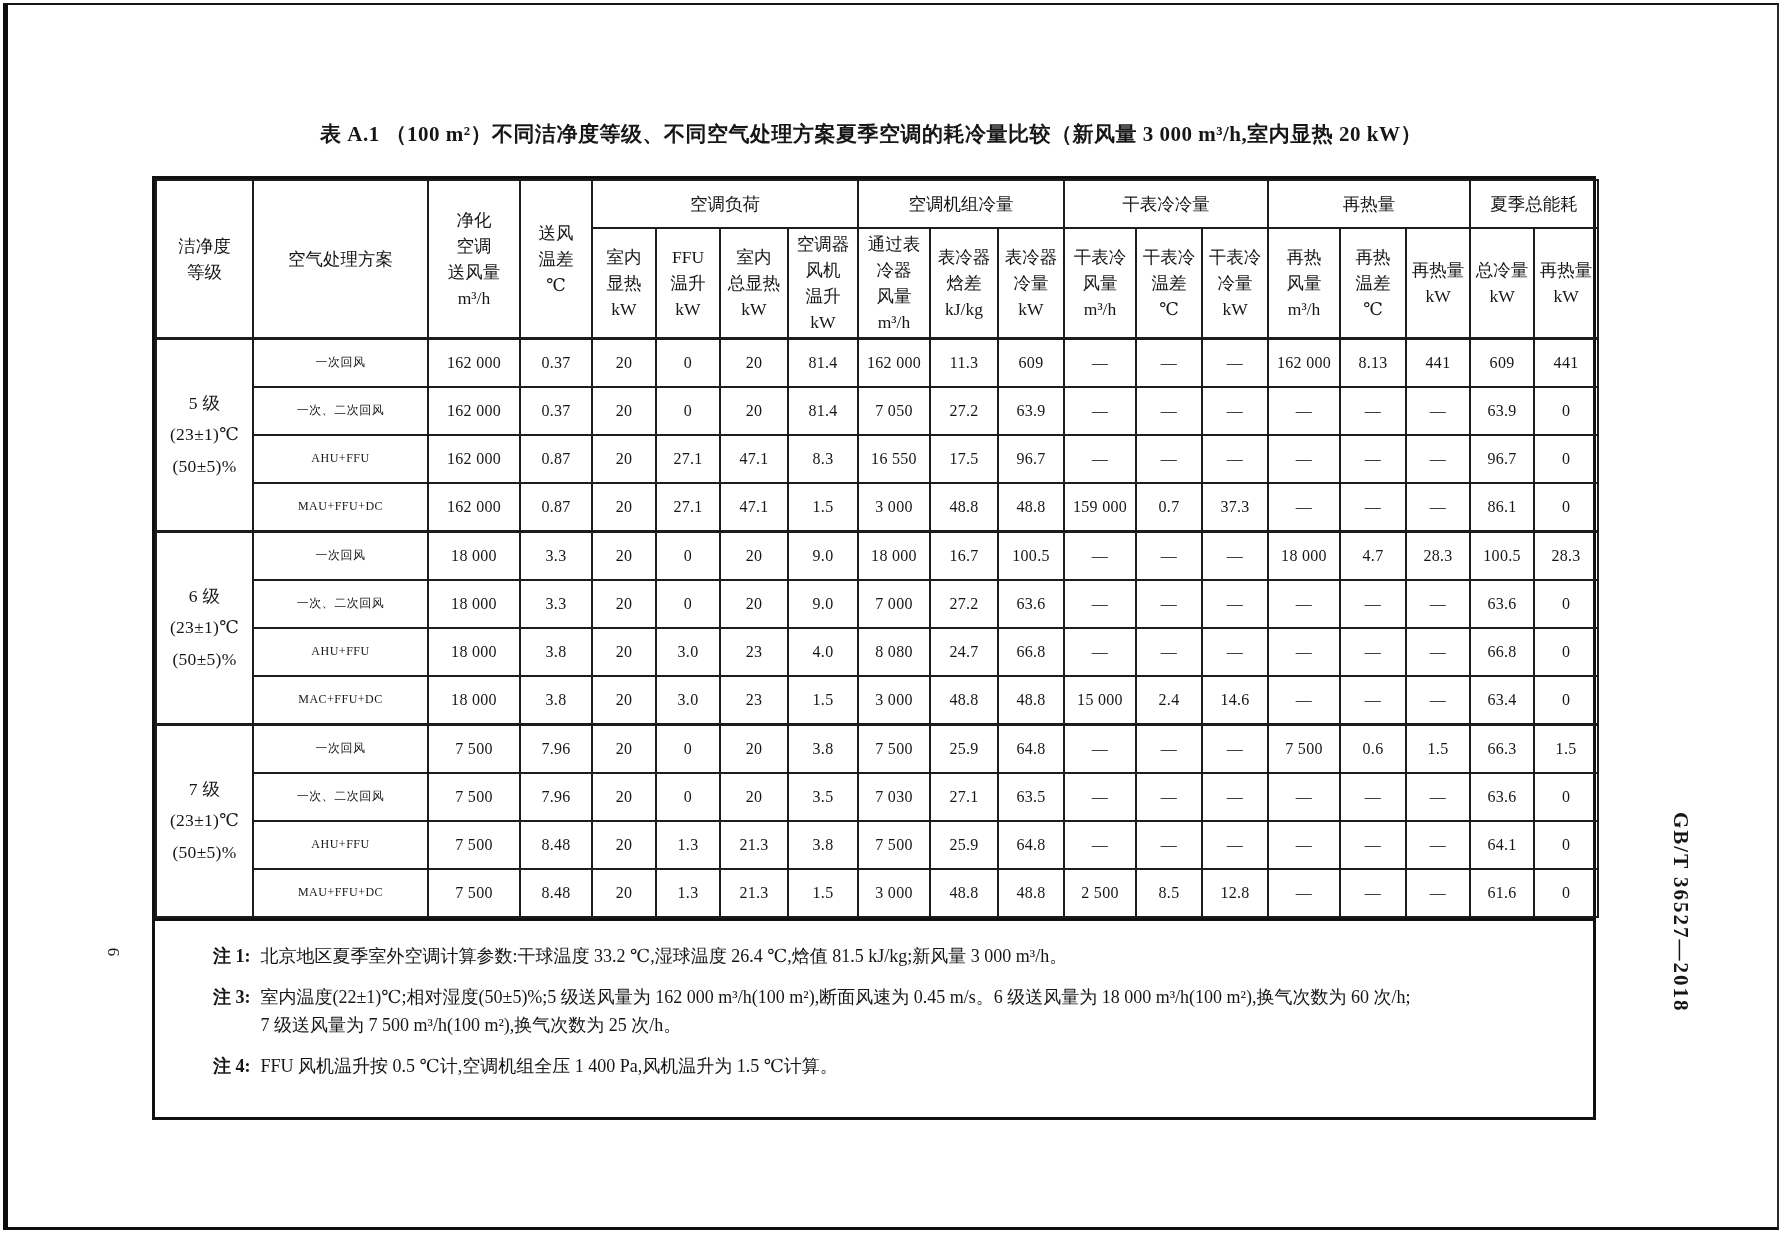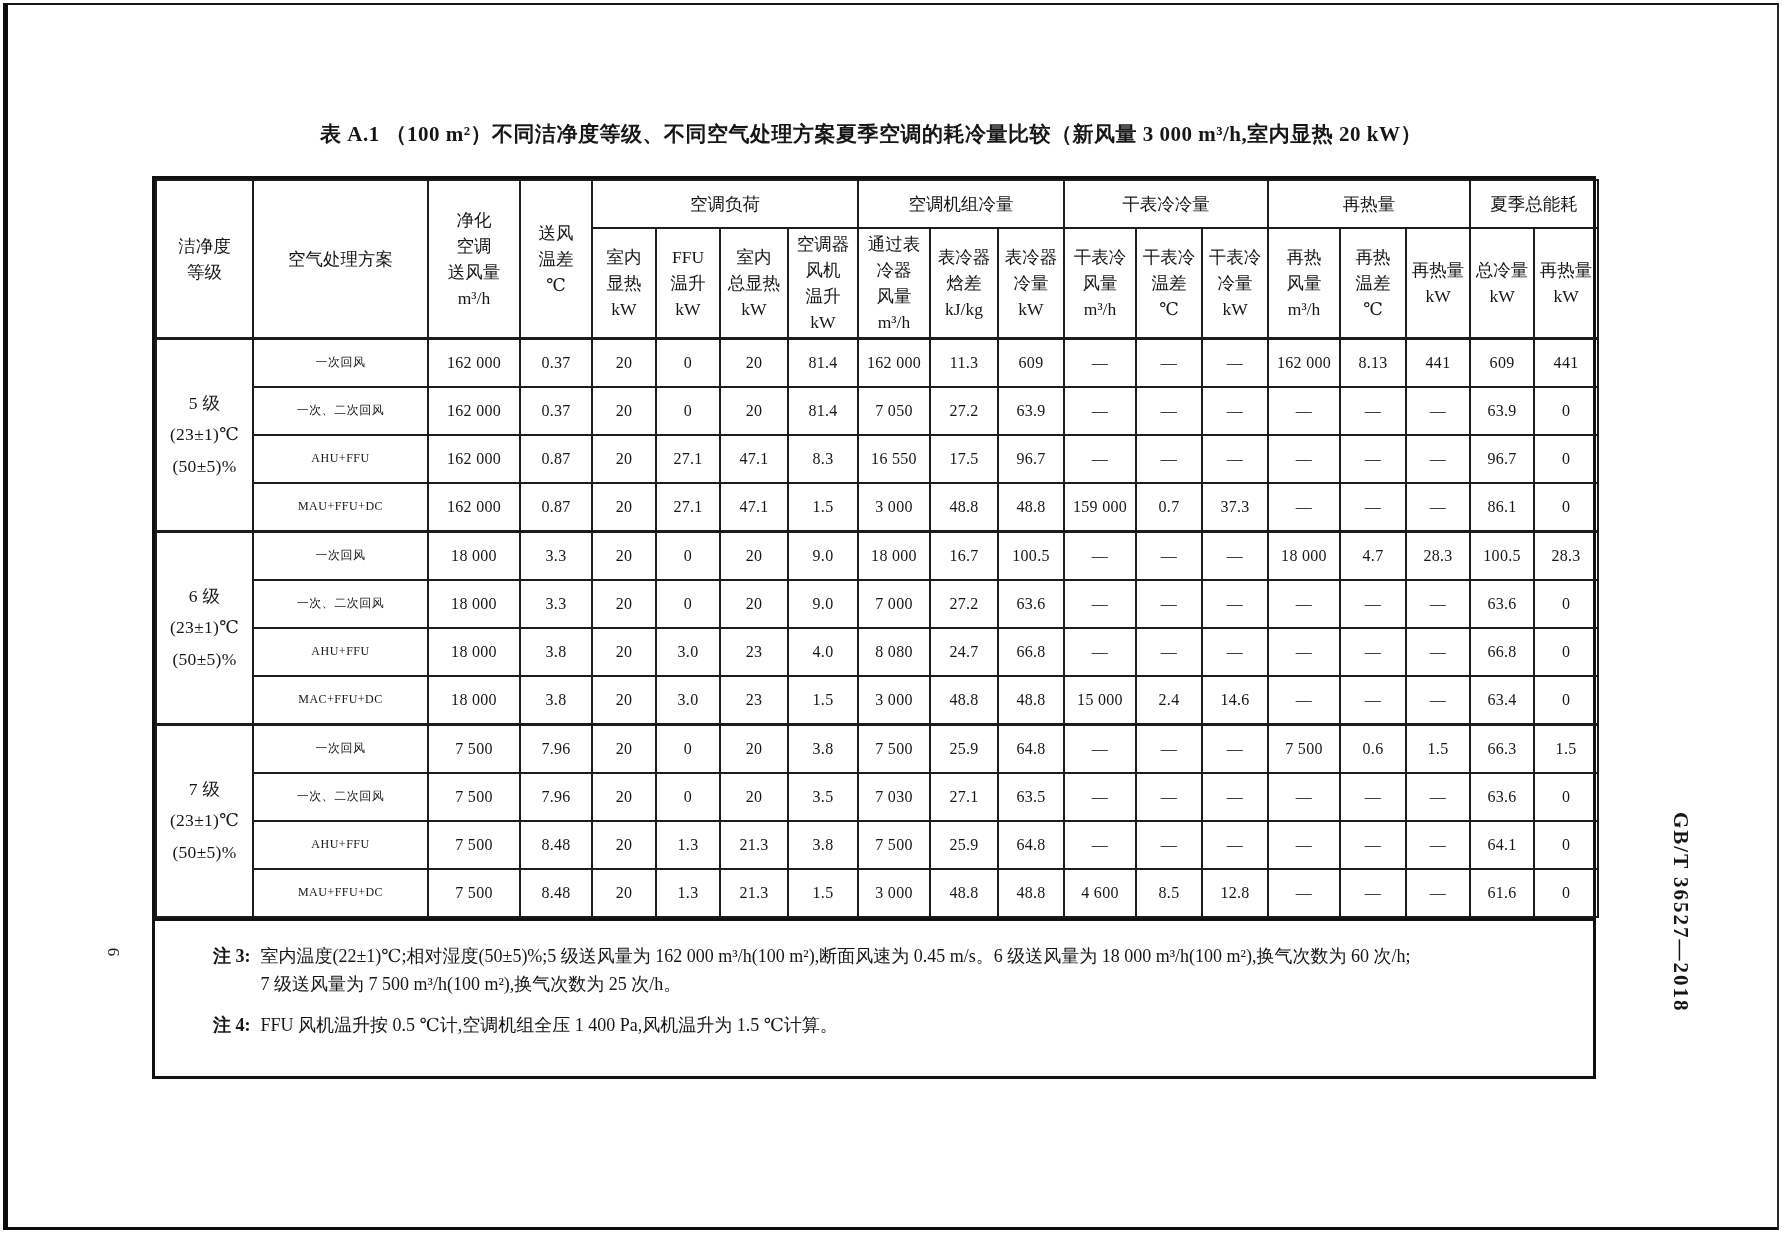--- a/index.html
+++ b/index.html
@@ -421,32 +421,36 @@
           <td class="c-scheme">MAU+FFU+DC</td>
           <td>7 500</td>
           <td>8.48</td>
           <td>20</td>
           <td>1.3</td>
           <td>21.3</td>
           <td>1.5</td>
           <td>3 000</td>
           <td>48.8</td>
           <td>48.8</td>
-          <td>4 600</td>
+          <td>2 500</td>
           <td>8.5</td>
           <td>12.8</td>
           <td>—</td>
           <td>—</td>
           <td>—</td>
           <td>61.6</td>
           <td>0</td>
         </tr>
       </tbody>
   </table>
   <div class="notes">
+      <div class="note">
+        <span class="note-label">注 1:</span>
+        <div class="note-text">北京地区夏季室外空调计算参数:干球温度 33.2 ℃,湿球温度 26.4 ℃,焓值 81.5 kJ/kg;新风量 3 000 m³/h。</div>
+      </div>
       <div class="note">
         <span class="note-label">注 3:</span>
         <div class="note-text">室内温度(22±1)℃;相对湿度(50±5)%;5 级送风量为 162 000 m³/h(100 m²),断面风速为 0.45 m/s。6 级送风量为 18 000 m³/h(100 m²),换气次数为 60 次/h;
 7 级送风量为 7 500 m³/h(100 m²),换气次数为 25 次/h。</div>
       </div>
       <div class="note">
         <span class="note-label">注 4:</span>
         <div class="note-text">FFU 风机温升按 0.5 ℃计,空调机组全压 1 400 Pa,风机温升为 1.5 ℃计算。</div>
       </div>
     </div>

